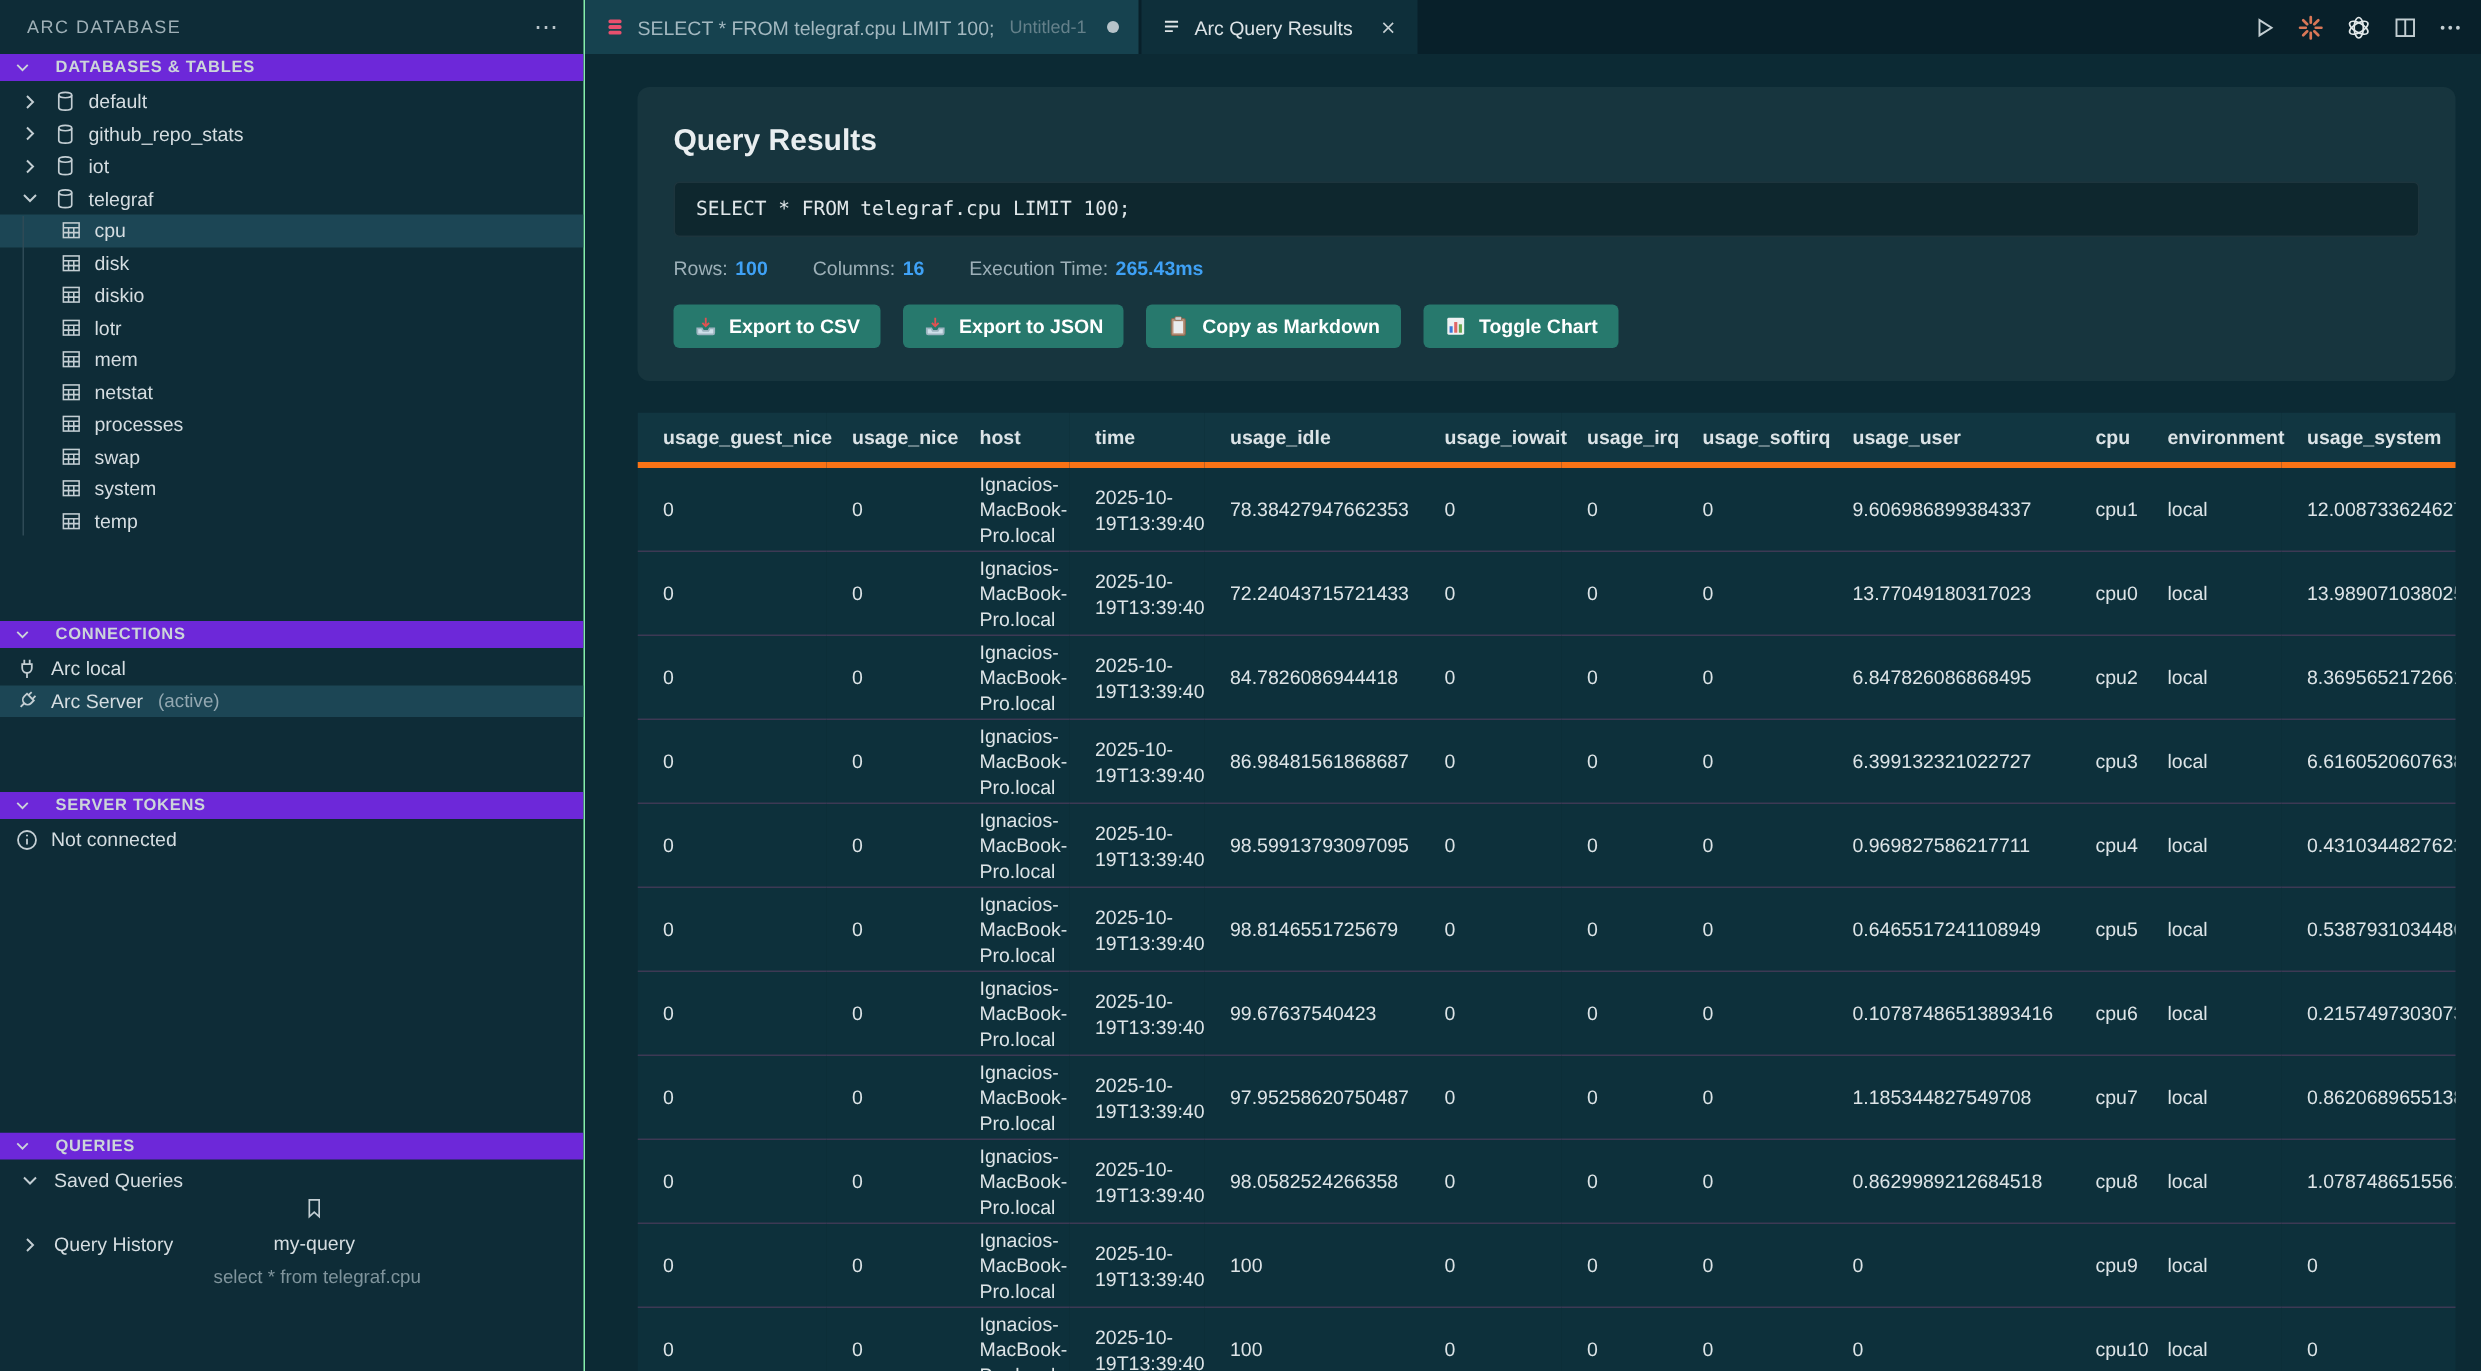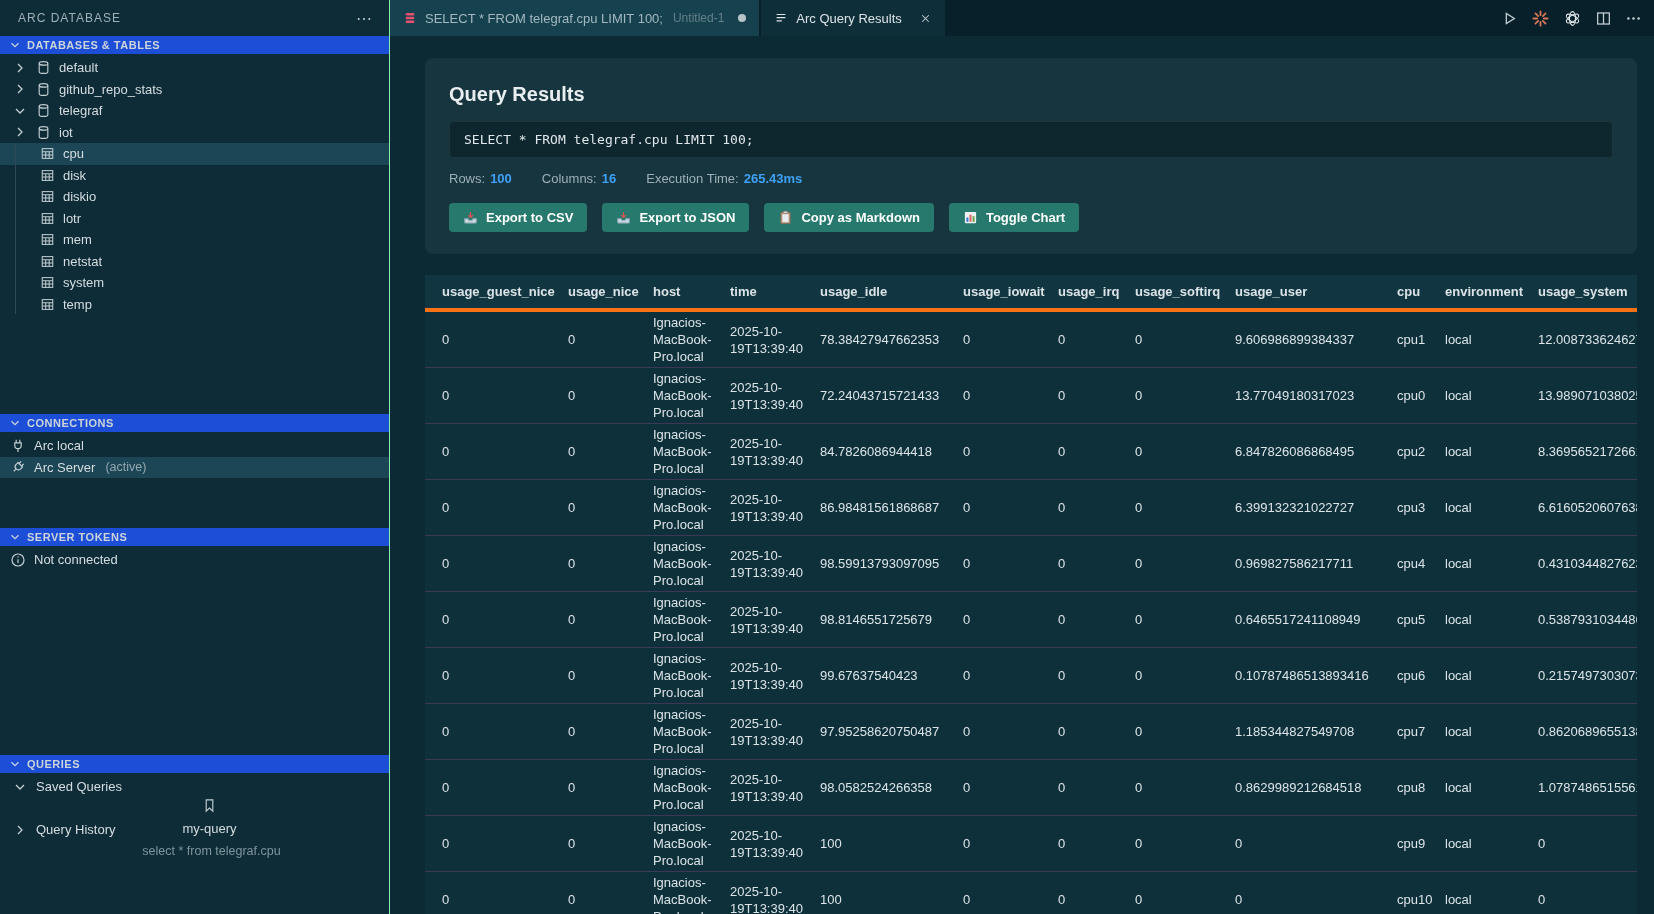--- a/index.html
+++ b/index.html
@@ -16,22 +16,22 @@
     width:390px; min-width:390px; background:#0e2c37; color:#d5dde1;
     display:flex; flex-direction:column; border-right:1px solid #86efac;
   }
   .sb-title {
     height:36px; display:flex; align-items:center; justify-content:space-between;
     padding:0 16px 0 18px; font-size:12px; letter-spacing:1px; color:#9fb0b7;
   }
   .sb-title .dots { font-size:16px; letter-spacing:1px; color:#b9c4c9; cursor:pointer; }
   .pane { display:flex; flex-direction:column; overflow:hidden; }
   .pane-header {
-    height:18px; min-height:18px; background:#1d4ed8; display:flex; align-items:center;
-    gap:5px; padding:0 8px; font-size:11px; font-weight:bold; letter-spacing:.5px; color:#ccd5d9;
+    height:18px; min-height:18px; background:#6d28d9; display:flex; align-items:center;
+    gap:15px; padding:0 8px; font-size:11px; font-weight:bold; letter-spacing:.5px; color:#ccd5d9;
   }
   .pane-header svg { flex:none; }
   .pane-body { padding-top:3px; }
   .trow {
     height:21.5px; display:flex; align-items:center; gap:8px;
     padding-left:12px; font-size:13px; color:#d5dde1; cursor:pointer; white-space:nowrap;
   }
   .trow svg { flex:none; color:#c3ced3; }
   .trow.tbl { padding-left:40px; }
   .trow.selected, .trow.active-row { background:#1c4655; }
@@ -128,44 +128,44 @@
               <svg width="15" height="15" viewBox="0 0 16 16" fill="none" stroke="currentColor" stroke-width="1.2">
                 <ellipse cx="8" cy="3.6" rx="4.6" ry="1.9"></ellipse>
                 <path d="M3.4 3.6v8.8c0 1.05 2.06 1.9 4.6 1.9s4.6-.85 4.6-1.9V3.6"></path>
               </svg>
             </span>
             <span>github_repo_stats</span>
           </div>
           <div class="trow db">
             <span style="display: flex;">
               <svg width="16" height="16" viewBox="0 0 16 16">
-                <path d="M4 6l4 4 4-4" fill="none" stroke="currentColor" stroke-width="1.3"></path>
+                <path d="M6 4l4 4-4 4" fill="none" stroke="currentColor" stroke-width="1.3"></path>
               </svg>
             </span>
             <span style="display: flex;">
               <svg width="15" height="15" viewBox="0 0 16 16" fill="none" stroke="currentColor" stroke-width="1.2">
                 <ellipse cx="8" cy="3.6" rx="4.6" ry="1.9"></ellipse>
                 <path d="M3.4 3.6v8.8c0 1.05 2.06 1.9 4.6 1.9s4.6-.85 4.6-1.9V3.6"></path>
               </svg>
             </span>
-            <span>telegraf</span>
+            <span>iot</span>
           </div>
           <div class="trow db">
             <span style="display: flex;">
               <svg width="16" height="16" viewBox="0 0 16 16">
-                <path d="M6 4l4 4-4 4" fill="none" stroke="currentColor" stroke-width="1.3"></path>
+                <path d="M4 6l4 4 4-4" fill="none" stroke="currentColor" stroke-width="1.3"></path>
               </svg>
             </span>
             <span style="display: flex;">
               <svg width="15" height="15" viewBox="0 0 16 16" fill="none" stroke="currentColor" stroke-width="1.2">
                 <ellipse cx="8" cy="3.6" rx="4.6" ry="1.9"></ellipse>
                 <path d="M3.4 3.6v8.8c0 1.05 2.06 1.9 4.6 1.9s4.6-.85 4.6-1.9V3.6"></path>
               </svg>
             </span>
-            <span>iot</span>
+            <span>telegraf</span>
           </div>
           <div class="subtree">
             <div class="trow tbl selected">
               <span style="display: flex;">
                 <svg width="15" height="15" viewBox="0 0 16 16" fill="none" stroke="currentColor" stroke-width="1.1">
                   <rect x="2.4" y="2.8" width="11.2" height="10.4"></rect>
                   <path d="M2.4 6.2h11.2M2.4 9.7h11.2M6.1 6.2v7M9.8 6.2v7"></path>
                 </svg>
               </span>
               <span>cpu</span>
@@ -207,20 +207,38 @@
               <span>mem</span>
             </div>
             <div class="trow tbl">
               <span style="display: flex;">
                 <svg width="15" height="15" viewBox="0 0 16 16" fill="none" stroke="currentColor" stroke-width="1.1">
                   <rect x="2.4" y="2.8" width="11.2" height="10.4"></rect>
                   <path d="M2.4 6.2h11.2M2.4 9.7h11.2M6.1 6.2v7M9.8 6.2v7"></path>
                 </svg>
               </span>
               <span>netstat</span>
+            </div>
+            <div class="trow tbl">
+              <span style="display: flex;">
+                <svg width="15" height="15" viewBox="0 0 16 16" fill="none" stroke="currentColor" stroke-width="1.1">
+                  <rect x="2.4" y="2.8" width="11.2" height="10.4"></rect>
+                  <path d="M2.4 6.2h11.2M2.4 9.7h11.2M6.1 6.2v7M9.8 6.2v7"></path>
+                </svg>
+              </span>
+              <span>processes</span>
+            </div>
+            <div class="trow tbl">
+              <span style="display: flex;">
+                <svg width="15" height="15" viewBox="0 0 16 16" fill="none" stroke="currentColor" stroke-width="1.1">
+                  <rect x="2.4" y="2.8" width="11.2" height="10.4"></rect>
+                  <path d="M2.4 6.2h11.2M2.4 9.7h11.2M6.1 6.2v7M9.8 6.2v7"></path>
+                </svg>
+              </span>
+              <span>swap</span>
             </div>
             <div class="trow tbl">
               <span style="display: flex;">
                 <svg width="15" height="15" viewBox="0 0 16 16" fill="none" stroke="currentColor" stroke-width="1.1">
                   <rect x="2.4" y="2.8" width="11.2" height="10.4"></rect>
                   <path d="M2.4 6.2h11.2M2.4 9.7h11.2M6.1 6.2v7M9.8 6.2v7"></path>
                 </svg>
               </span>
               <span>system</span>
             </div>

